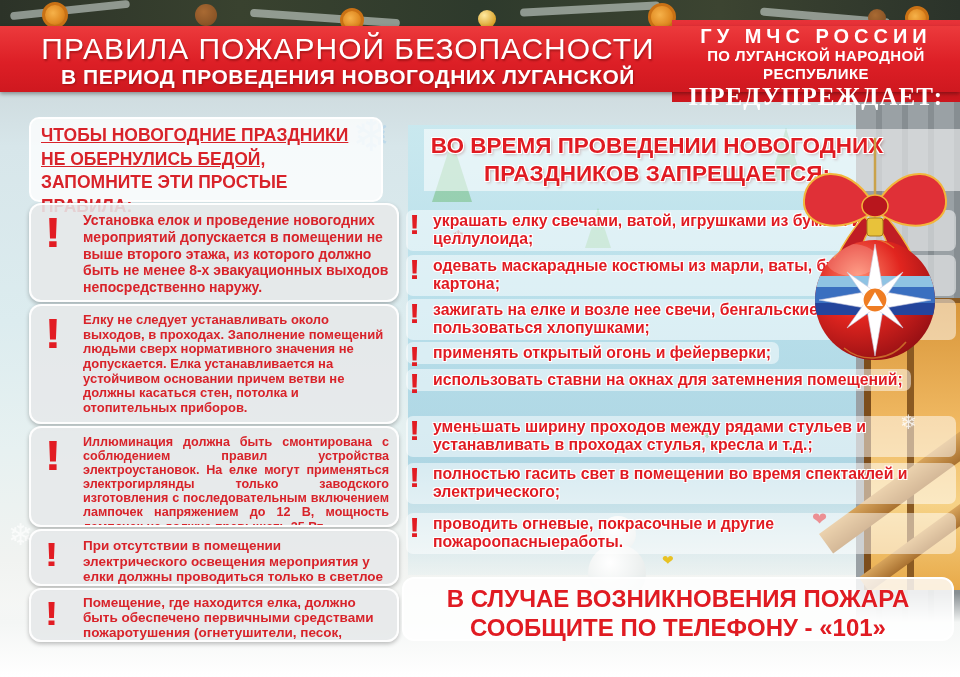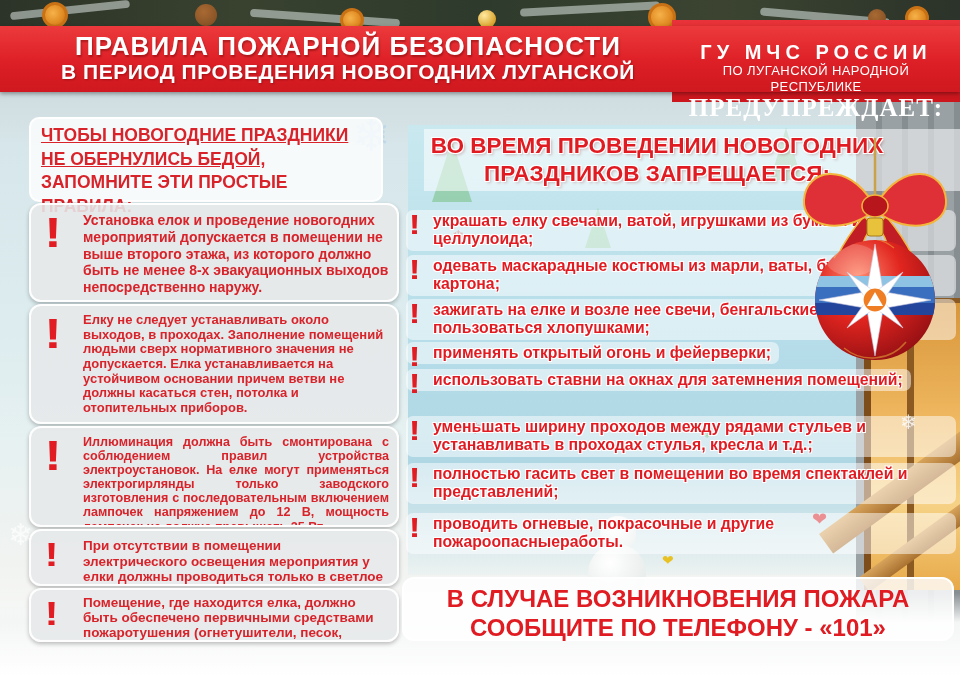--- a/index.html
+++ b/index.html
@@ -31,25 +31,25 @@
   .snowman-ball { position:absolute; border-radius:50%; background:radial-gradient(circle at 38% 32%, #ffffff, #e9edec 70%, #d5dcda); }
   .snow-flake { position:absolute; line-height:1; }
   .heart { position:absolute; font-size:14px; }
 
   
   .banner { position:absolute; left:0; top:26px; width:100%; height:66px;
     background:linear-gradient(180deg,#ec3a3c 0%, #dd1f26 55%, #cf181f 100%); z-index:2; box-shadow:0 2px 4px rgba(0,0,0,.35); }
   .agency-bg { position:absolute; right:0; top:20px; width:288px; height:82px;
     background:linear-gradient(180deg,#e73339 0%, #d51d24 60%, #cb161d 100%); z-index:2; }
   .banner-title { position:absolute; left:18px; top:33px; width:660px; text-align:center; color:#fff; z-index:3; }
-  .banner-title .t1 { font-size:26px; font-weight:bold; letter-spacing:1px; line-height:1.05; text-shadow:1px 2px 2px rgba(90,0,0,.4); }
+  .banner-title .t1 { font-size:30px; font-weight:normal; letter-spacing:1px; line-height:1.05; text-shadow:1px 2px 2px rgba(90,0,0,.4); }
   .banner-title .t2 { font-size:21px; font-weight:bold; letter-spacing:.5px; line-height:1.15; text-shadow:1px 1px 2px rgba(90,0,0,.4); }
-  .agency { position:absolute; right:6px; top:26px; width:276px; text-align:center; color:#fff; z-index:3;margin-top:16px; }
+  .agency { position:absolute; right:6px; top:26px; width:276px; text-align:center; color:#fff; z-index:3; }
   .agency .a1 { font-size:20px; font-weight:bold; letter-spacing:5px; line-height:1.05; }
-  .agency .a2 { font-size:13px; font-weight:normal; letter-spacing:.4px; line-height:1.2; }
+  .agency .a2 { font-size:15px; font-weight:bold; letter-spacing:.4px; line-height:1.2; }
   .agency .a3 { font-family:"Liberation Serif", serif; font-size:25px; font-weight:bold; letter-spacing:1px; line-height:1.1; }
 
   
   .left-head { position:absolute; left:29px; top:117px; width:354px; height:85px; z-index:3;
     background:rgba(255,255,255,.78); border:2px solid #fff; border-radius:10px; padding:5px 10px;
     color:#d8232a; font-weight:bold; font-size:17.5px; line-height:1.35;
     text-shadow:0 0 2px rgba(255,255,255,.9); }
   .left-head .u { text-decoration:underline; }
   .l-item { position:absolute; left:29px; width:370px; z-index:3; overflow:hidden;
     background:rgba(230,232,233,.88); border:2px solid rgba(255,255,255,.95); border-radius:12px;
@@ -197,21 +197,21 @@
   <div class="r-item ri-5">
     <span class="bang">!</span>
     <span>использовать ставни на окнах для затемнения помещений;</span>
   </div>
   <div class="r-item ri-6">
     <span class="bang">!</span>
     <span>уменьшать ширину проходов между рядами стульев и устанавливать в проходах стулья, кресла и т.д.;</span>
   </div>
   <div class="r-item ri-7">
     <span class="bang">!</span>
-    <span>полностью гасить свет в помещении во время спектаклей и представлений;</span>
+    <span>полностью гасить свет в помещении во время спектаклей и электрического;</span>
   </div>
   <div class="r-item ri-8">
     <span class="bang">!</span>
     <span>проводить огневые, покрасочные и другие пожароопасныеработы.</span>
   </div>
 
   <div class="fire-notice">
     <div>В СЛУЧАЕ ВОЗНИКНОВЕНИЯ ПОЖАРА</div>
     <div>СООБЩИТЕ ПО ТЕЛЕФОНУ - «101»</div>
   </div>

